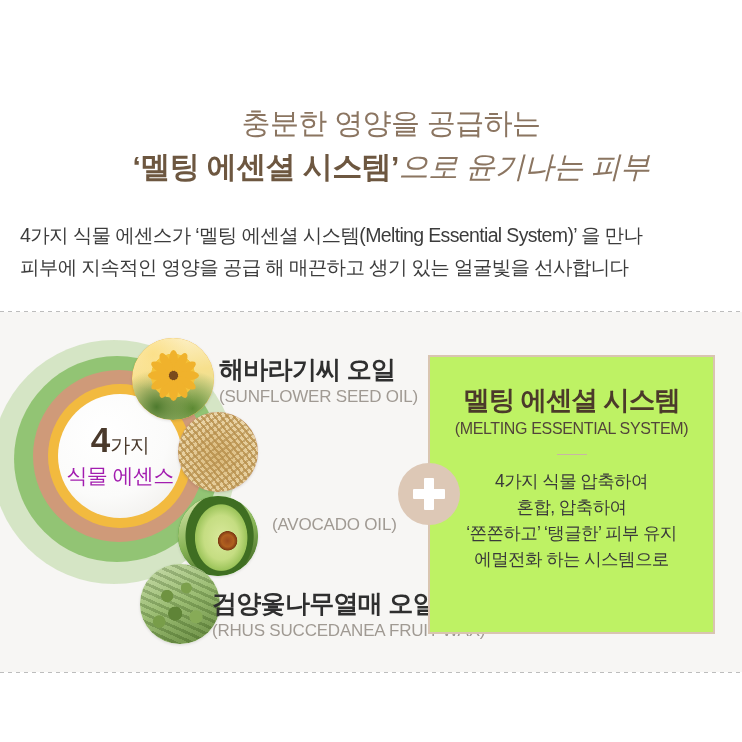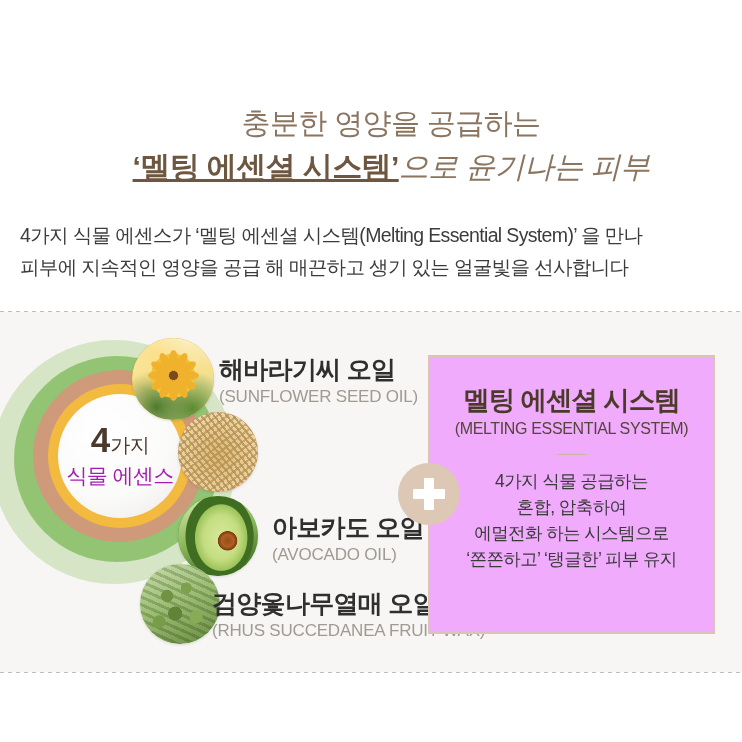--- a/index.html
+++ b/index.html
@@ -51,21 +51,20 @@
   }
   .headline-l2 {
     display: block;
     font-size: 30px;
     letter-spacing: -0.6px;
     margin-top: 4px;
   }
   .headline-strong {
     font-weight: 700;
     color: #6d5740;
-    text-decoration: underline;
   }
   .headline-rest {
     font-weight: 400;
     color: #8b7561;
     font-style: italic;
   }
 
   .subline {
     position: absolute;
     left: 0;
@@ -316,21 +315,21 @@
 
   
   .panel {
     position: absolute;
     left: 428px;
     top: 43px;
     width: 287px;
     height: 279px;
     box-sizing: border-box;
     border: 2px solid #d9c5b1;
-    background: #f0abfc;
+    background: #bef264;
   }
   .panel-body {
     position: absolute;
     inset: 0;
     display: flex;
     flex-direction: column;
     align-items: center;
     justify-content: flex-start;
     padding-top: 28px;
   }
@@ -457,42 +456,41 @@
     </div>
 
     <div class="bubble bubble-rice">
       <div class="bubble-inner art-rice"></div>
     </div>
 
     <div class="bubble bubble-avocado">
       <div class="bubble-inner art-avocado"></div>
     </div>
     <div class="ing-label lbl-avocado">
-      <span class="ing-kr">아보카도 오일</span>
       <span class="ing-en">(AVOCADO OIL)</span>
     </div>
 
     <div class="bubble bubble-rhus">
       <div class="bubble-inner art-rhus"></div>
     </div>
     <div class="ing-label lbl-rhus">
       <span class="ing-kr">검양옻나무열매 오일</span>
       <span class="ing-en">(RHUS SUCCEDANEA FRUIT WAX)</span>
     </div>
 
     <div class="panel">
       <div class="panel-body">
         <div class="panel-title">멜팅 에센셜 시스템</div>
         <div class="panel-subtitle">(MELTING ESSENTIAL SYSTEM)</div>
         <div class="panel-rule"></div>
         <div class="panel-desc">
-          <span>4가지 식물 공급하는</span>
+          <span>4가지 식물 압축하여</span>
           <span>혼합, 압축하여</span>
+          <span>‘쫀쫀하고’ ‘탱글한’ 피부 유지</span>
           <span>에멀전화 하는 시스템으로</span>
-          <span>‘쫀쫀하고’ ‘탱글한’ 피부 유지</span>
         </div>
       </div>
     </div>
 
     <div class="plus-badge"></div>
 
   </div>
 
   <div class="divider divider-bottom"></div>
 

